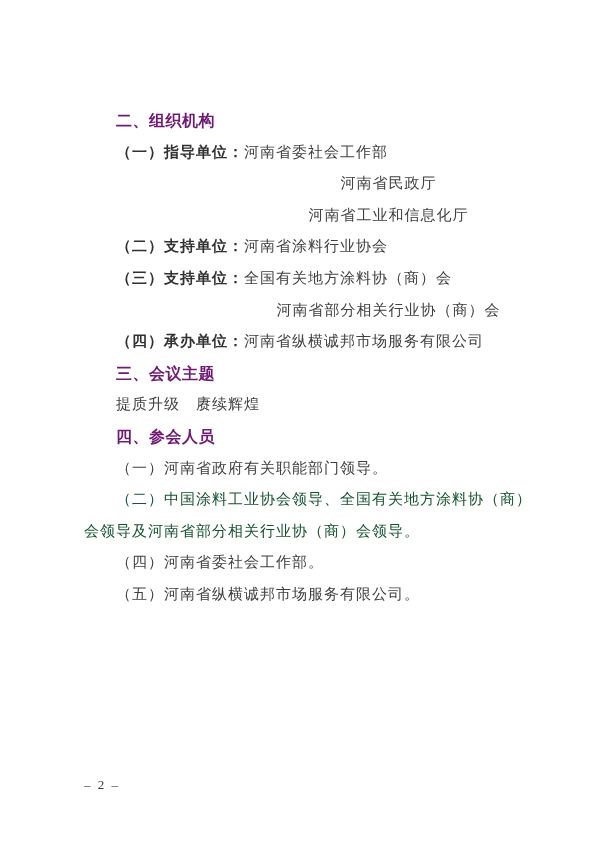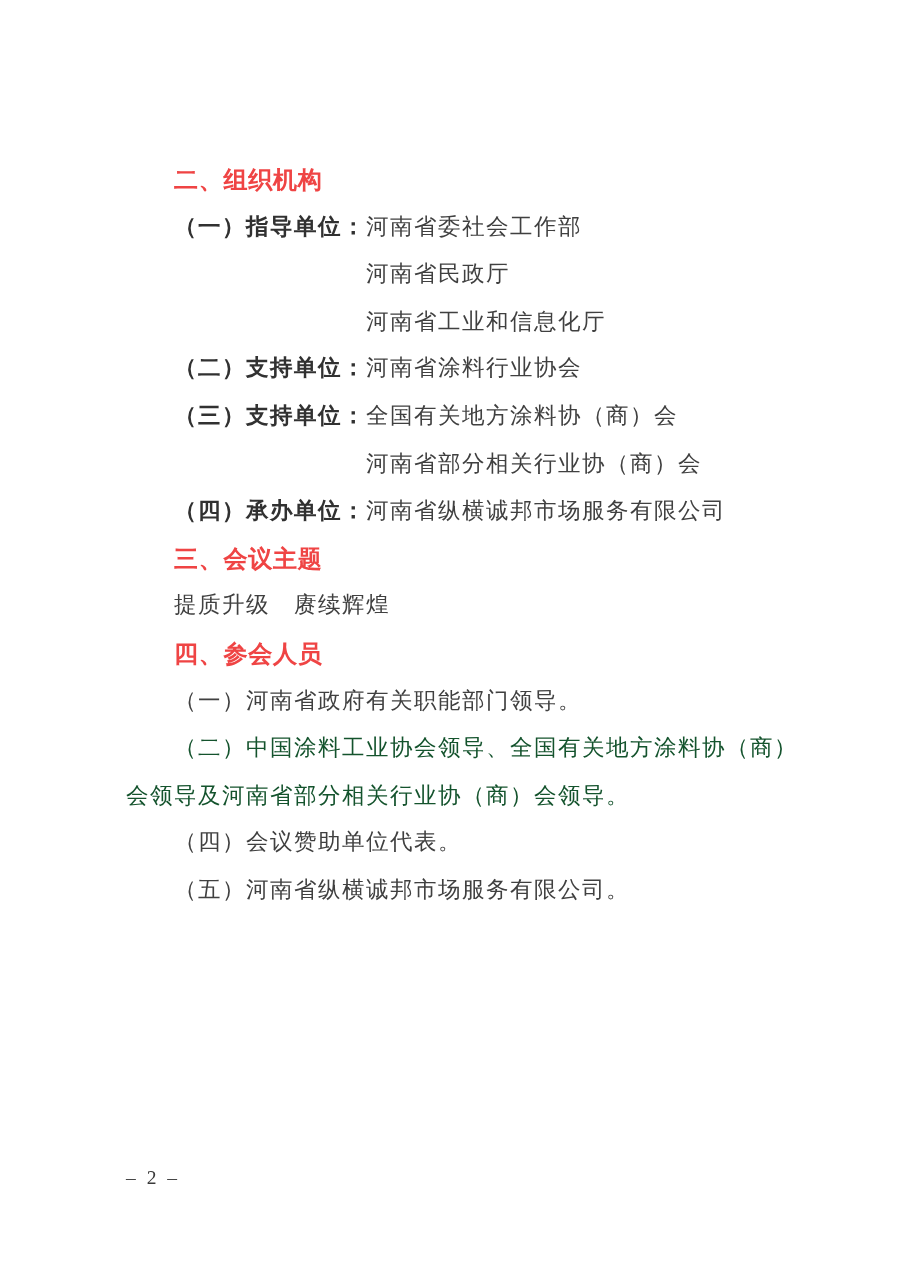--- a/index.html
+++ b/index.html
@@ -26,33 +26,34 @@
     color: #404040;
     text-indent: 32px;
     white-space: nowrap;
   }
   
   .heading {
     font-family: "Liberation Sans", sans-serif;
     font-weight: 700;
     font-size: 16px;
     letter-spacing: 0.5px;
-    color: #ef4444;
+    color: #701a75;
   }
   
   .label {
     font-weight: 700;
     color: #313131;
     margin-top: 16px;
   }
   .value { font-weight: 400; }
   
   .cont {
     text-indent: 0;
     padding-left: 160px;
+    text-align: center;
   }
   
   .para {
     line-height: 31.6px;
     font-size: 15px;
     letter-spacing: 1px;
     color: #14532d;
     text-indent: 32px;
     white-space: normal;
     word-break: break-all;
@@ -87,20 +88,20 @@
     <div class="line"><span class="label">（四）承办单位：</span><span class="value">河南省纵横诚邦市场服务有限公司</span></div>
 
     <div class="line heading">三、会议主题</div>
 
     <div class="line">提质升级　赓续辉煌</div>
 
     <div class="line heading">四、参会人员</div>
 
     <div class="line">（一）河南省政府有关职能部门领导。</div>
     <div class="para">（二）中国涂料工业协会领导、全国有关地方涂料协（商）会领导及河南省部分相关行业协（商）会领导。</div>
-    <div class="line">（四）会议赞助单位代表。</div>
+    <div class="line">（四）河南省委社会工作部。</div>
     <div class="line">（五）河南省纵横诚邦市场服务有限公司。</div>
 
 
   </div>
 
   <div class="page-num">– 2 –</div>
 </div>
 
 </body></html>

